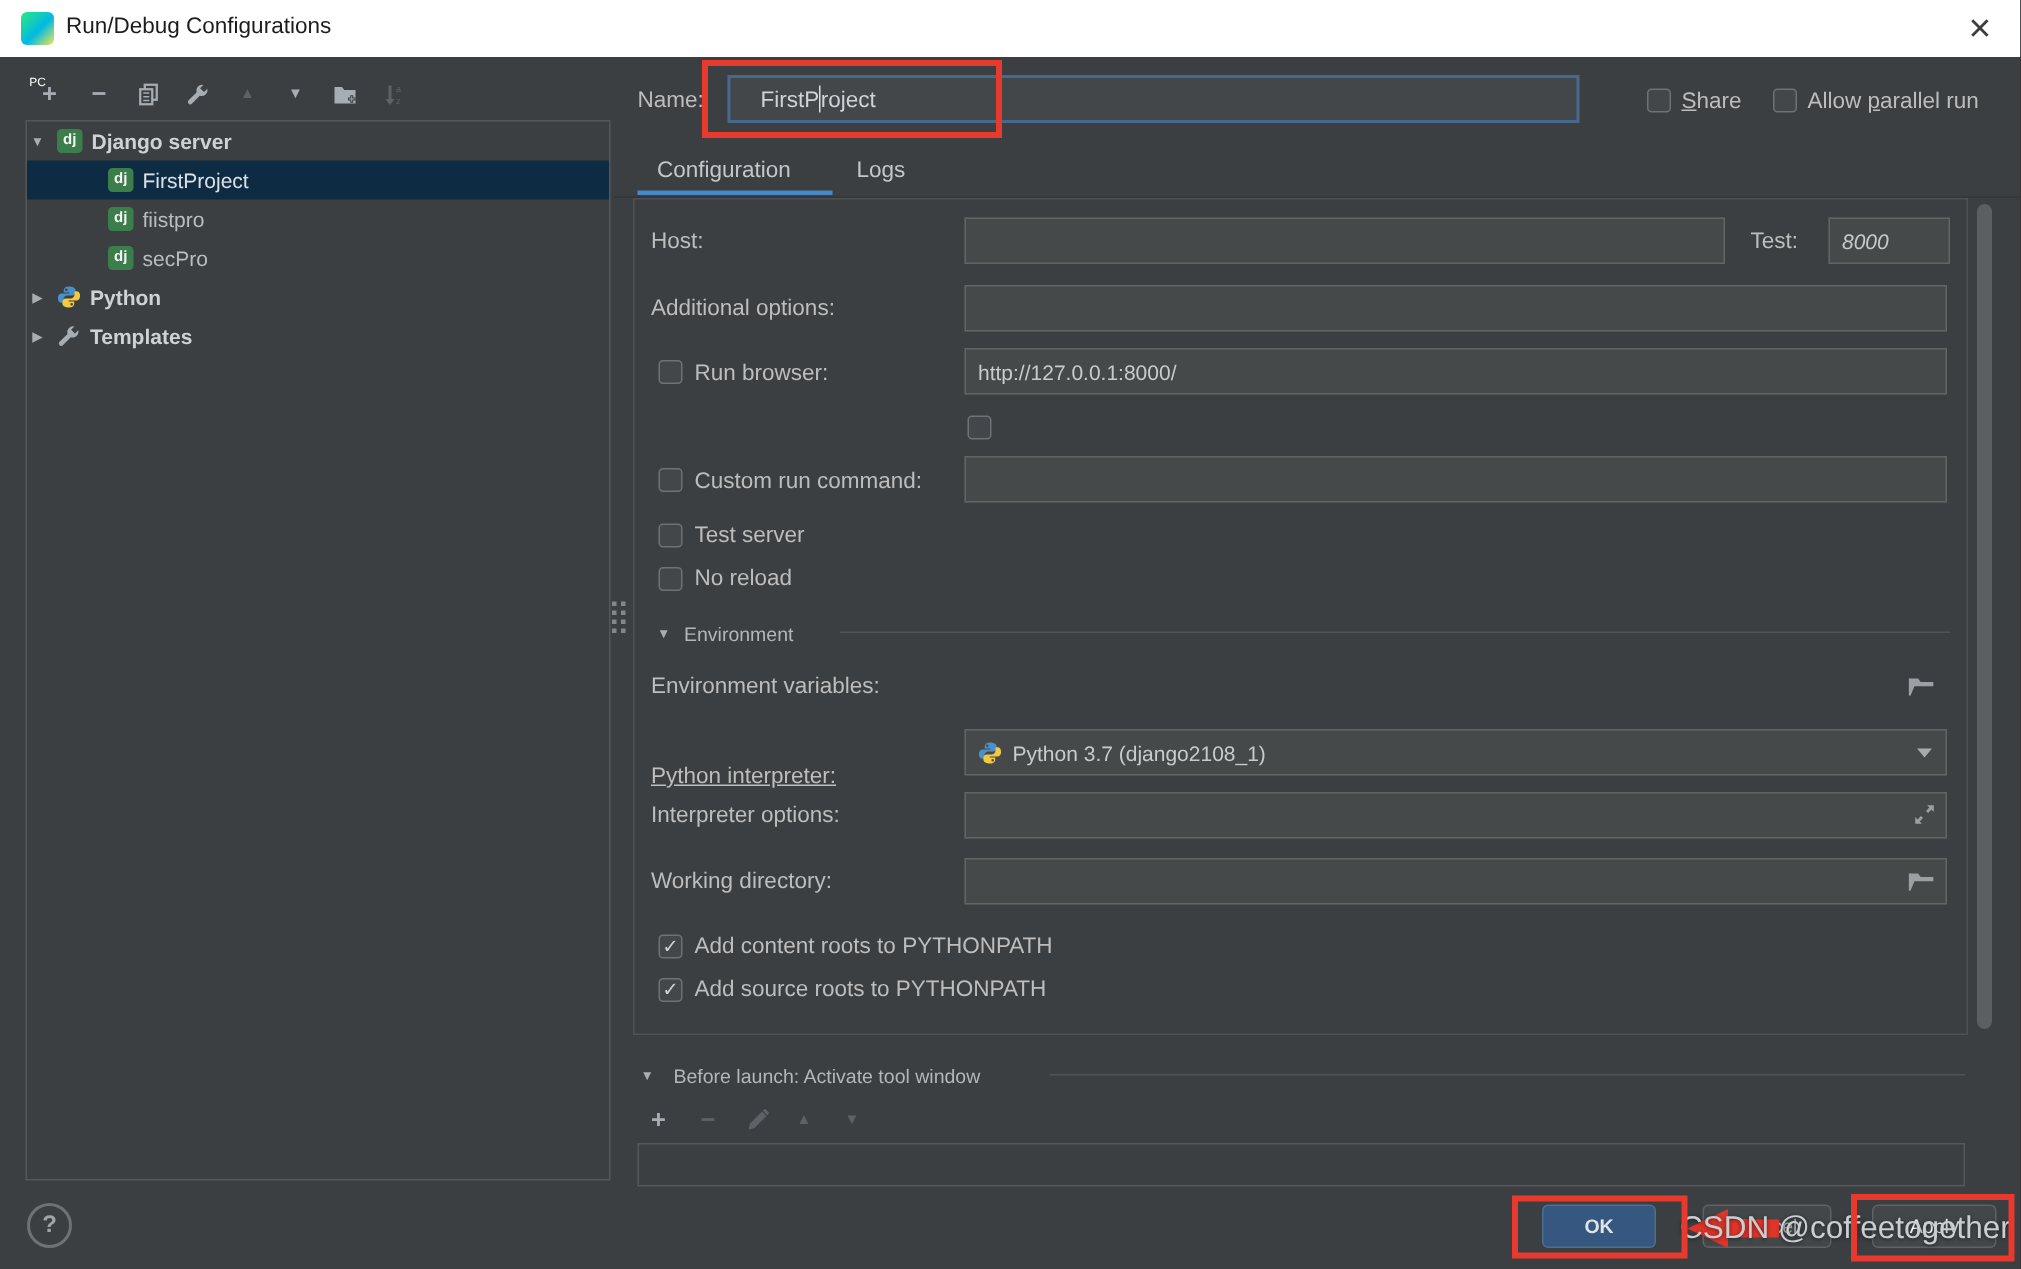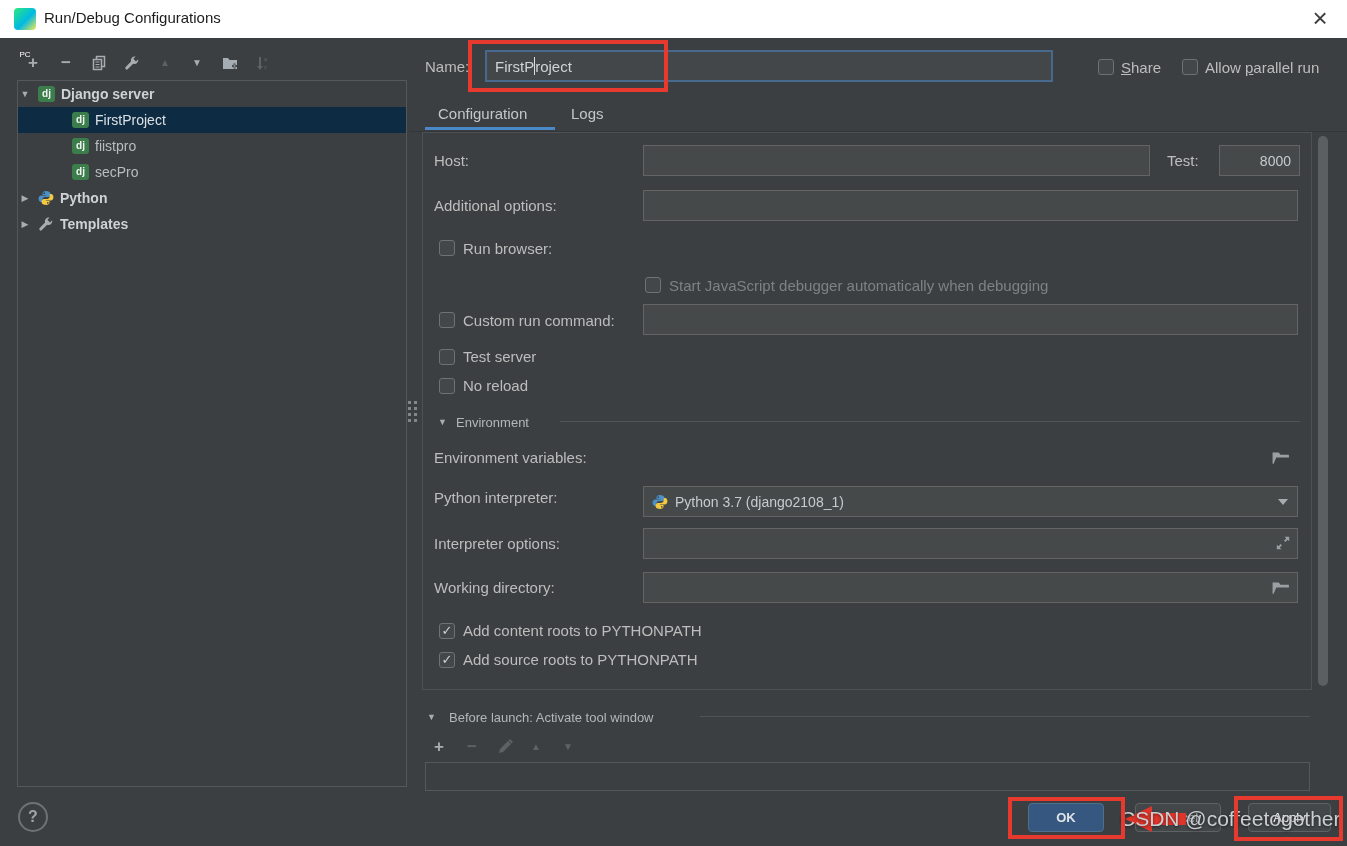--- a/index.html
+++ b/index.html
@@ -36,21 +36,21 @@
   .trow.sel .tlabel { color:#dde0e3; }
   .splitter { position:absolute; left:408px; top:401px; width:10px; height:30px;
     display:grid; grid-template-columns:3px 3px; grid-auto-rows:3px; gap:3px; }
   .splitter i { background:#83878a; }
   
   .lbl { position:absolute; font-size:14px; color:#bdbdbd; white-space:nowrap; }
   .lbl15 { font-size:15px; }
   .dim { color:#7d8285; }
   .name-field { position:absolute; left:485px; top:50px; width:568px; height:32px;
     background:#43474a; border:2px solid #47698e; display:flex; align-items:center;
-    padding-left:8px; font-size:15px; color:#d0d3d6; }
+    padding-left:20px; font-size:15px; color:#d0d3d6; }
   .caret { display:inline-block; width:1px; height:18px; background:#dcdcdc; }
   .cb { position:absolute; width:16px; height:16px; background:#43474a; border:1px solid #6e7276;
     border-radius:3px; color:#ced2d5; font-size:13px; line-height:13px; text-align:center; cursor:default; }
   .u { text-decoration:underline; }
   .tab { position:absolute; font-size:15px; color:#c3c7cb; cursor:default; }
   .tab-underline { position:absolute; left:425px; top:127px; width:130px; height:3px; background:#4a88c7; }
   .hl { position:absolute; height:1px; background:#515457; }
   
   .cfg-box { position:absolute; left:422px; top:132px; width:890px; height:558px; border:1px solid #4e5153; }
   .fld { position:absolute; height:31px; background:#45494a; border:1px solid #646464;
@@ -200,30 +200,30 @@
   <span class="tab" style="left:571px; top:105px;">Logs</span>
   <div class="tab-underline"></div>
   <div class="hl" style="left:409px; top:131px; width:938px; background:#333638;"></div>
 
   <div class="cfg-box"></div>
   <div class="scroll-thumb"></div>
 
   <span class="lbl lbl15" style="left:434px; top:152px;">Host:</span>
   <input class="fld" style="left: 643px; top: 145px; width: 507px;" value="">
   <span class="lbl lbl15" style="left:1167px; top:152px;">Test:</span>
-  <input class="fld" style="left: 1219px; top: 145px; width: 81px; text-align: right;" value="8000">
+  <input class="fld" style="left: 1219px; top: 145px; width: 81px; text-align: left; font-style: italic;" value="8000">
 
   <span class="lbl lbl15" style="left:434px; top:197px;">Additional options:</span>
   <input class="fld" style="left: 643px; top: 190px; width: 655px;" value="">
 
   <span class="cb" style="left:439px; top:240px;"></span>
   <span class="lbl lbl15" style="left:463px; top:240px;">Run browser:</span>
+  <input class="fld" style="left: 643px; top: 232px; width: 655px;" value="http://127.0.0.1:8000/">
 
   <span class="cb" style="left:645px; top:277px;"></span>
-  <span class="lbl lbl15 dim" style="left:669px; top:277px;">Start JavaScript debugger automatically when debugging</span>
 
   <span class="cb" style="left:439px; top:312px;"></span>
   <span class="lbl lbl15" style="left:463px; top:312px;">Custom run command:</span>
   <input class="fld" style="left: 643px; top: 304px; width: 655px;" value="">
 
   <span class="cb" style="left:439px; top:349px;"></span>
   <span class="lbl lbl15" style="left:463px; top:348px;">Test server</span>
 
   <span class="cb" style="left:439px; top:378px;"></span>
   <span class="lbl lbl15" style="left:463px; top:377px;">No reload</span>
@@ -233,21 +233,21 @@
   <div class="hl" style="left:560px; top:421px; width:740px;"></div>
 
   <span class="lbl lbl15" style="left:434px; top:449px;">Environment variables:</span>
   <span class="fld-icon" style="left:1272px; top:449px;">
     <svg viewBox="0 0 16 16" fill="currentColor">
         <path d="M1 3h5l1.5 2H15v2H3.5L1 13z"></path>
         <path d="M1 3v10l2.5-6H15" fill="none" stroke="currentColor" stroke-width="1"></path>
       </svg>
   </span>
 
-  <span class="lbl lbl15" style="left:434px; top:489px;">Python interpreter:</span>
+  <span class="lbl lbl15" style="left:434px; top:509px;text-decoration:underline;">Python interpreter:</span>
   <div class="combo" style="left:643px; top:486px; width:655px;">
     <span class="ticon pyicon">
       <svg viewBox="0 0 16 16">
           <path fill="#4a90c9" d="M7.9 1C5.8 1 4.5 1.9 4.5 3.5V5h3.7v.6H3.2C1.5 5.6.6 6.9.6 8.8c0 1.8.8 3.1 2.4 3.1h1.3V9.7c0-1.5 1.2-2.7 2.7-2.7h3.2c1.3 0 2.2-1 2.2-2.3V3.5C12.4 1.9 10.4 1 7.9 1zM6.2 2.3a.8.8 0 1 1 0 1.7.8.8 0 0 1 0-1.7z"></path>
           <path fill="#f2c940" d="M8.1 15c2.1 0 3.4-.9 3.4-2.5V11H7.8v-.6h5c1.7 0 2.6-1.3 2.6-3.2 0-1.8-.8-3.1-2.4-3.1h-1.3v2.2c0 1.5-1.2 2.7-2.7 2.7H5.8c-1.3 0-2.2 1-2.2 2.3v1.2C3.6 14.1 5.6 15 8.1 15zm1.7-1.3a.8.8 0 1 1 0-1.7.8.8 0 0 1 0 1.7z"></path>
         </svg>
     </span>
     <span>Python 3.7 (django2108_1)</span>
     <span class="combo-arrow"></span>
   </div>

